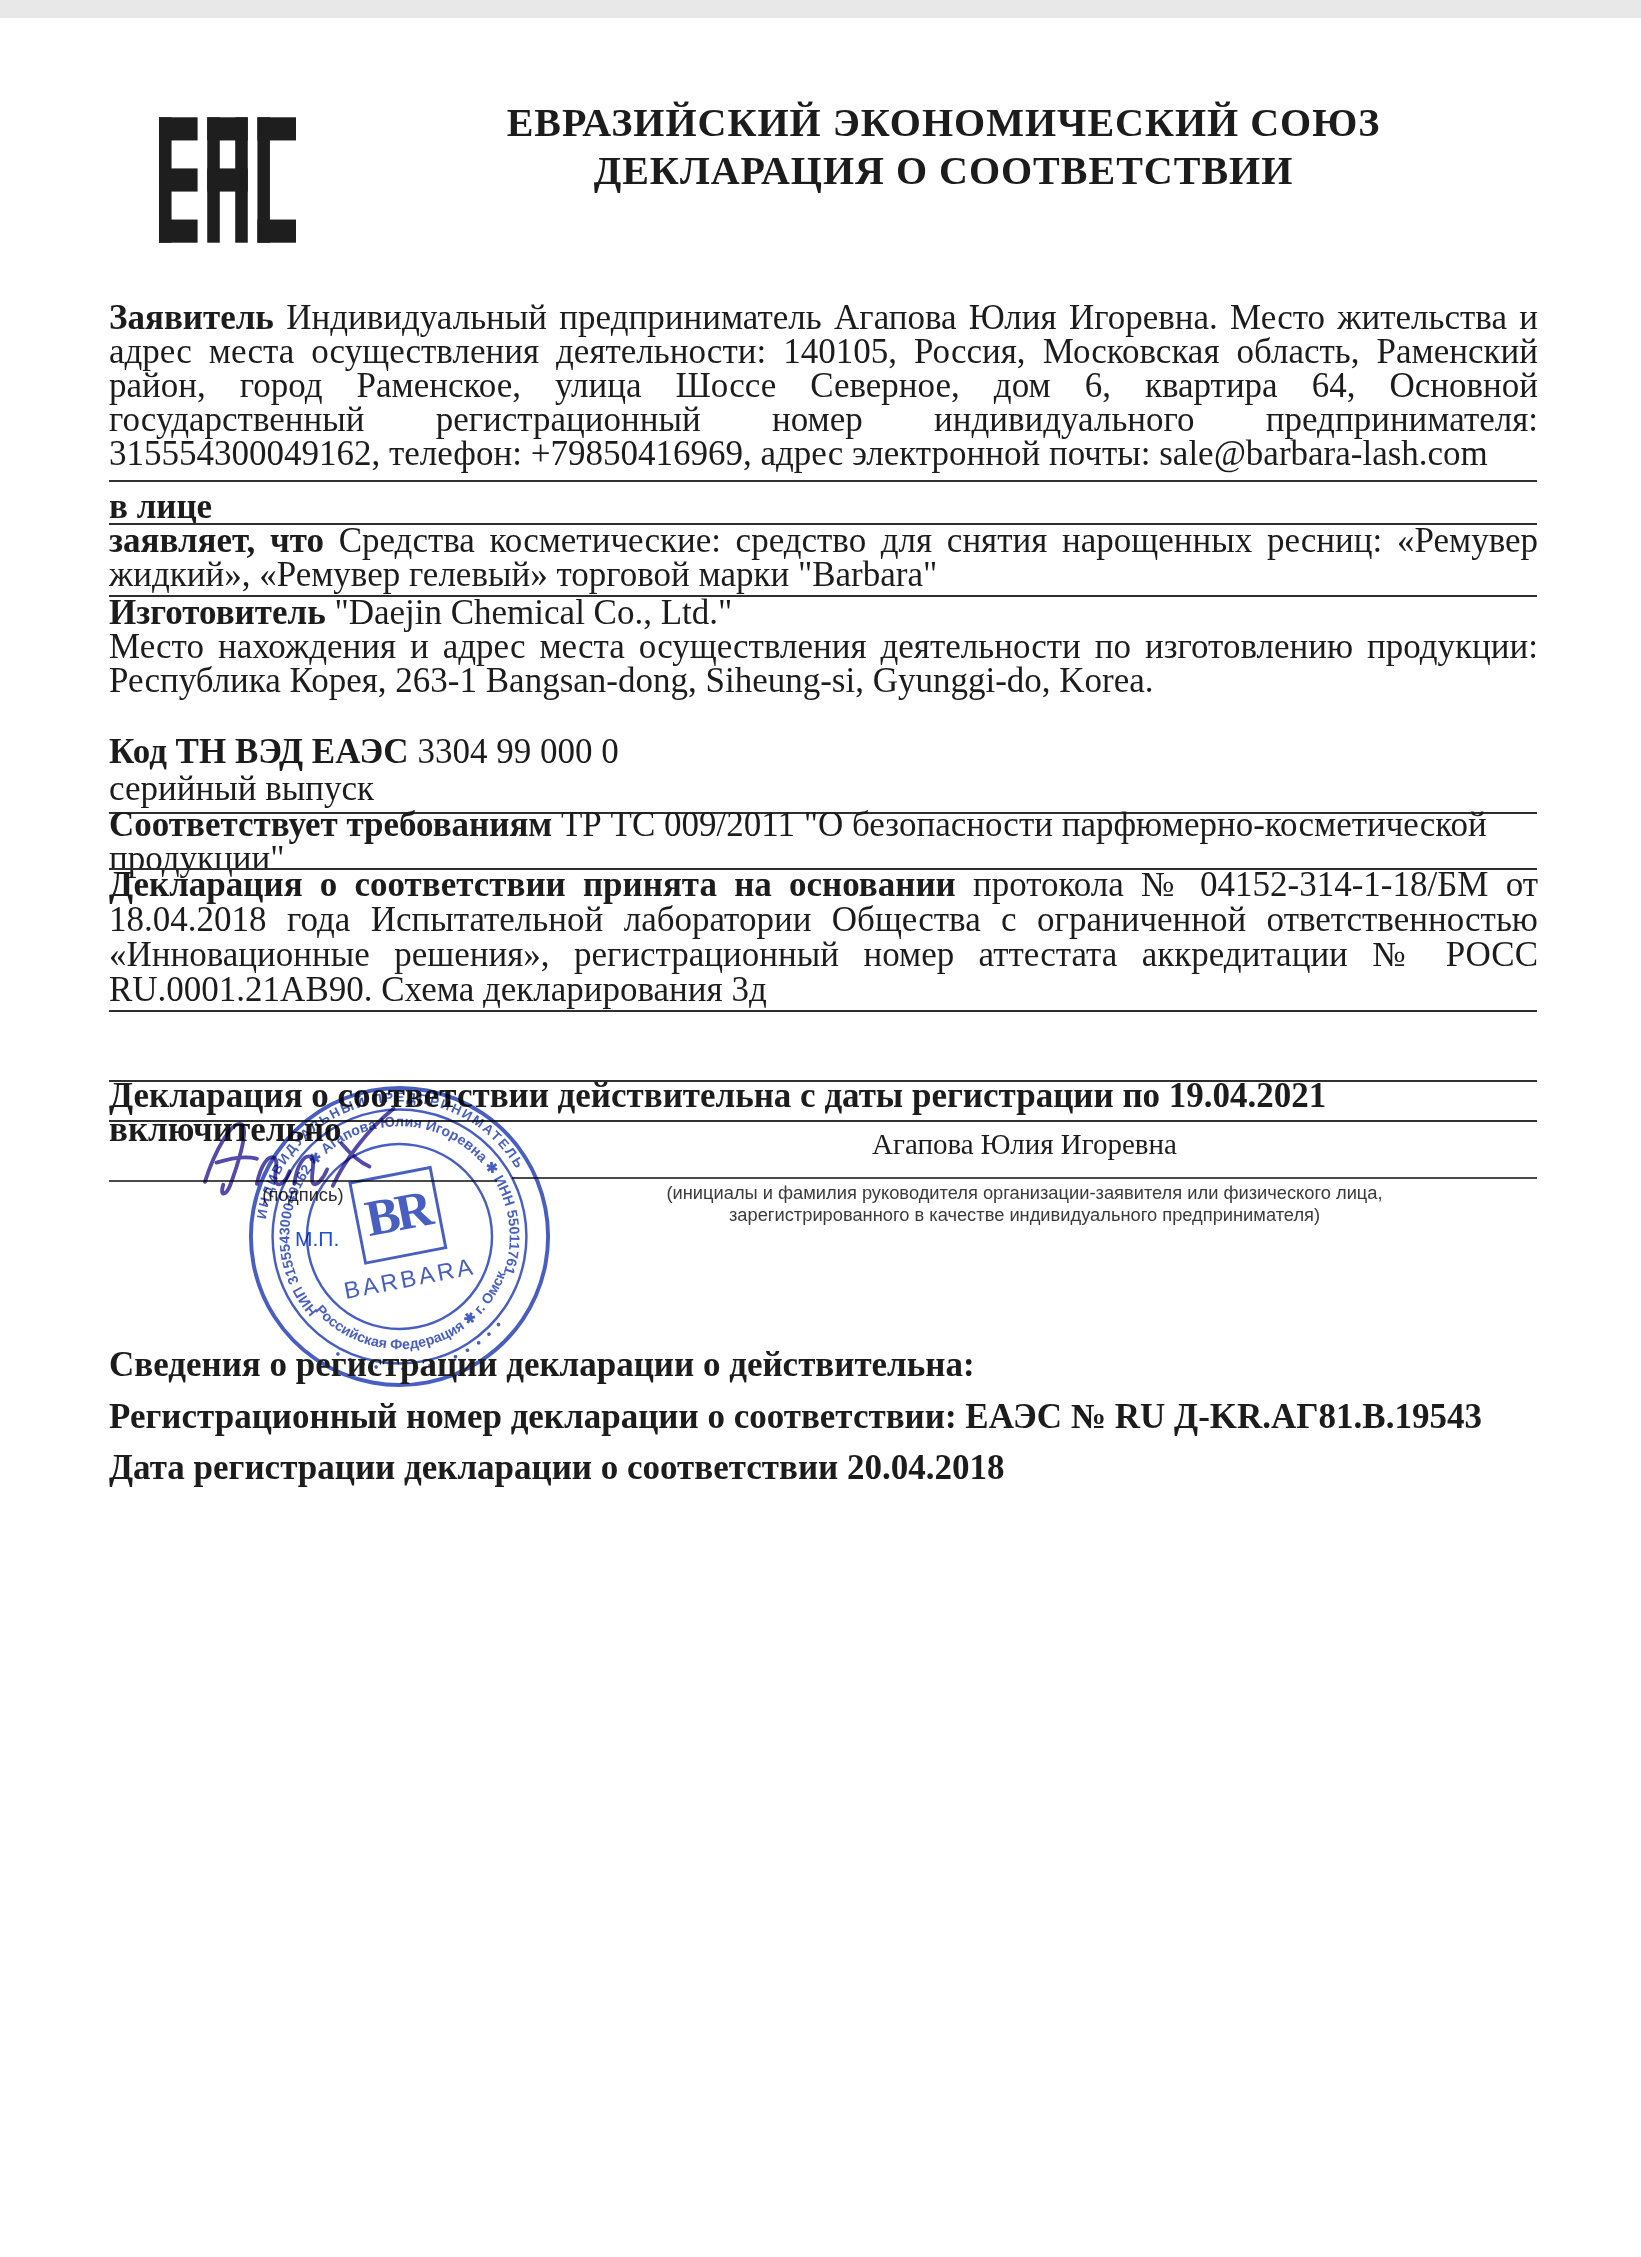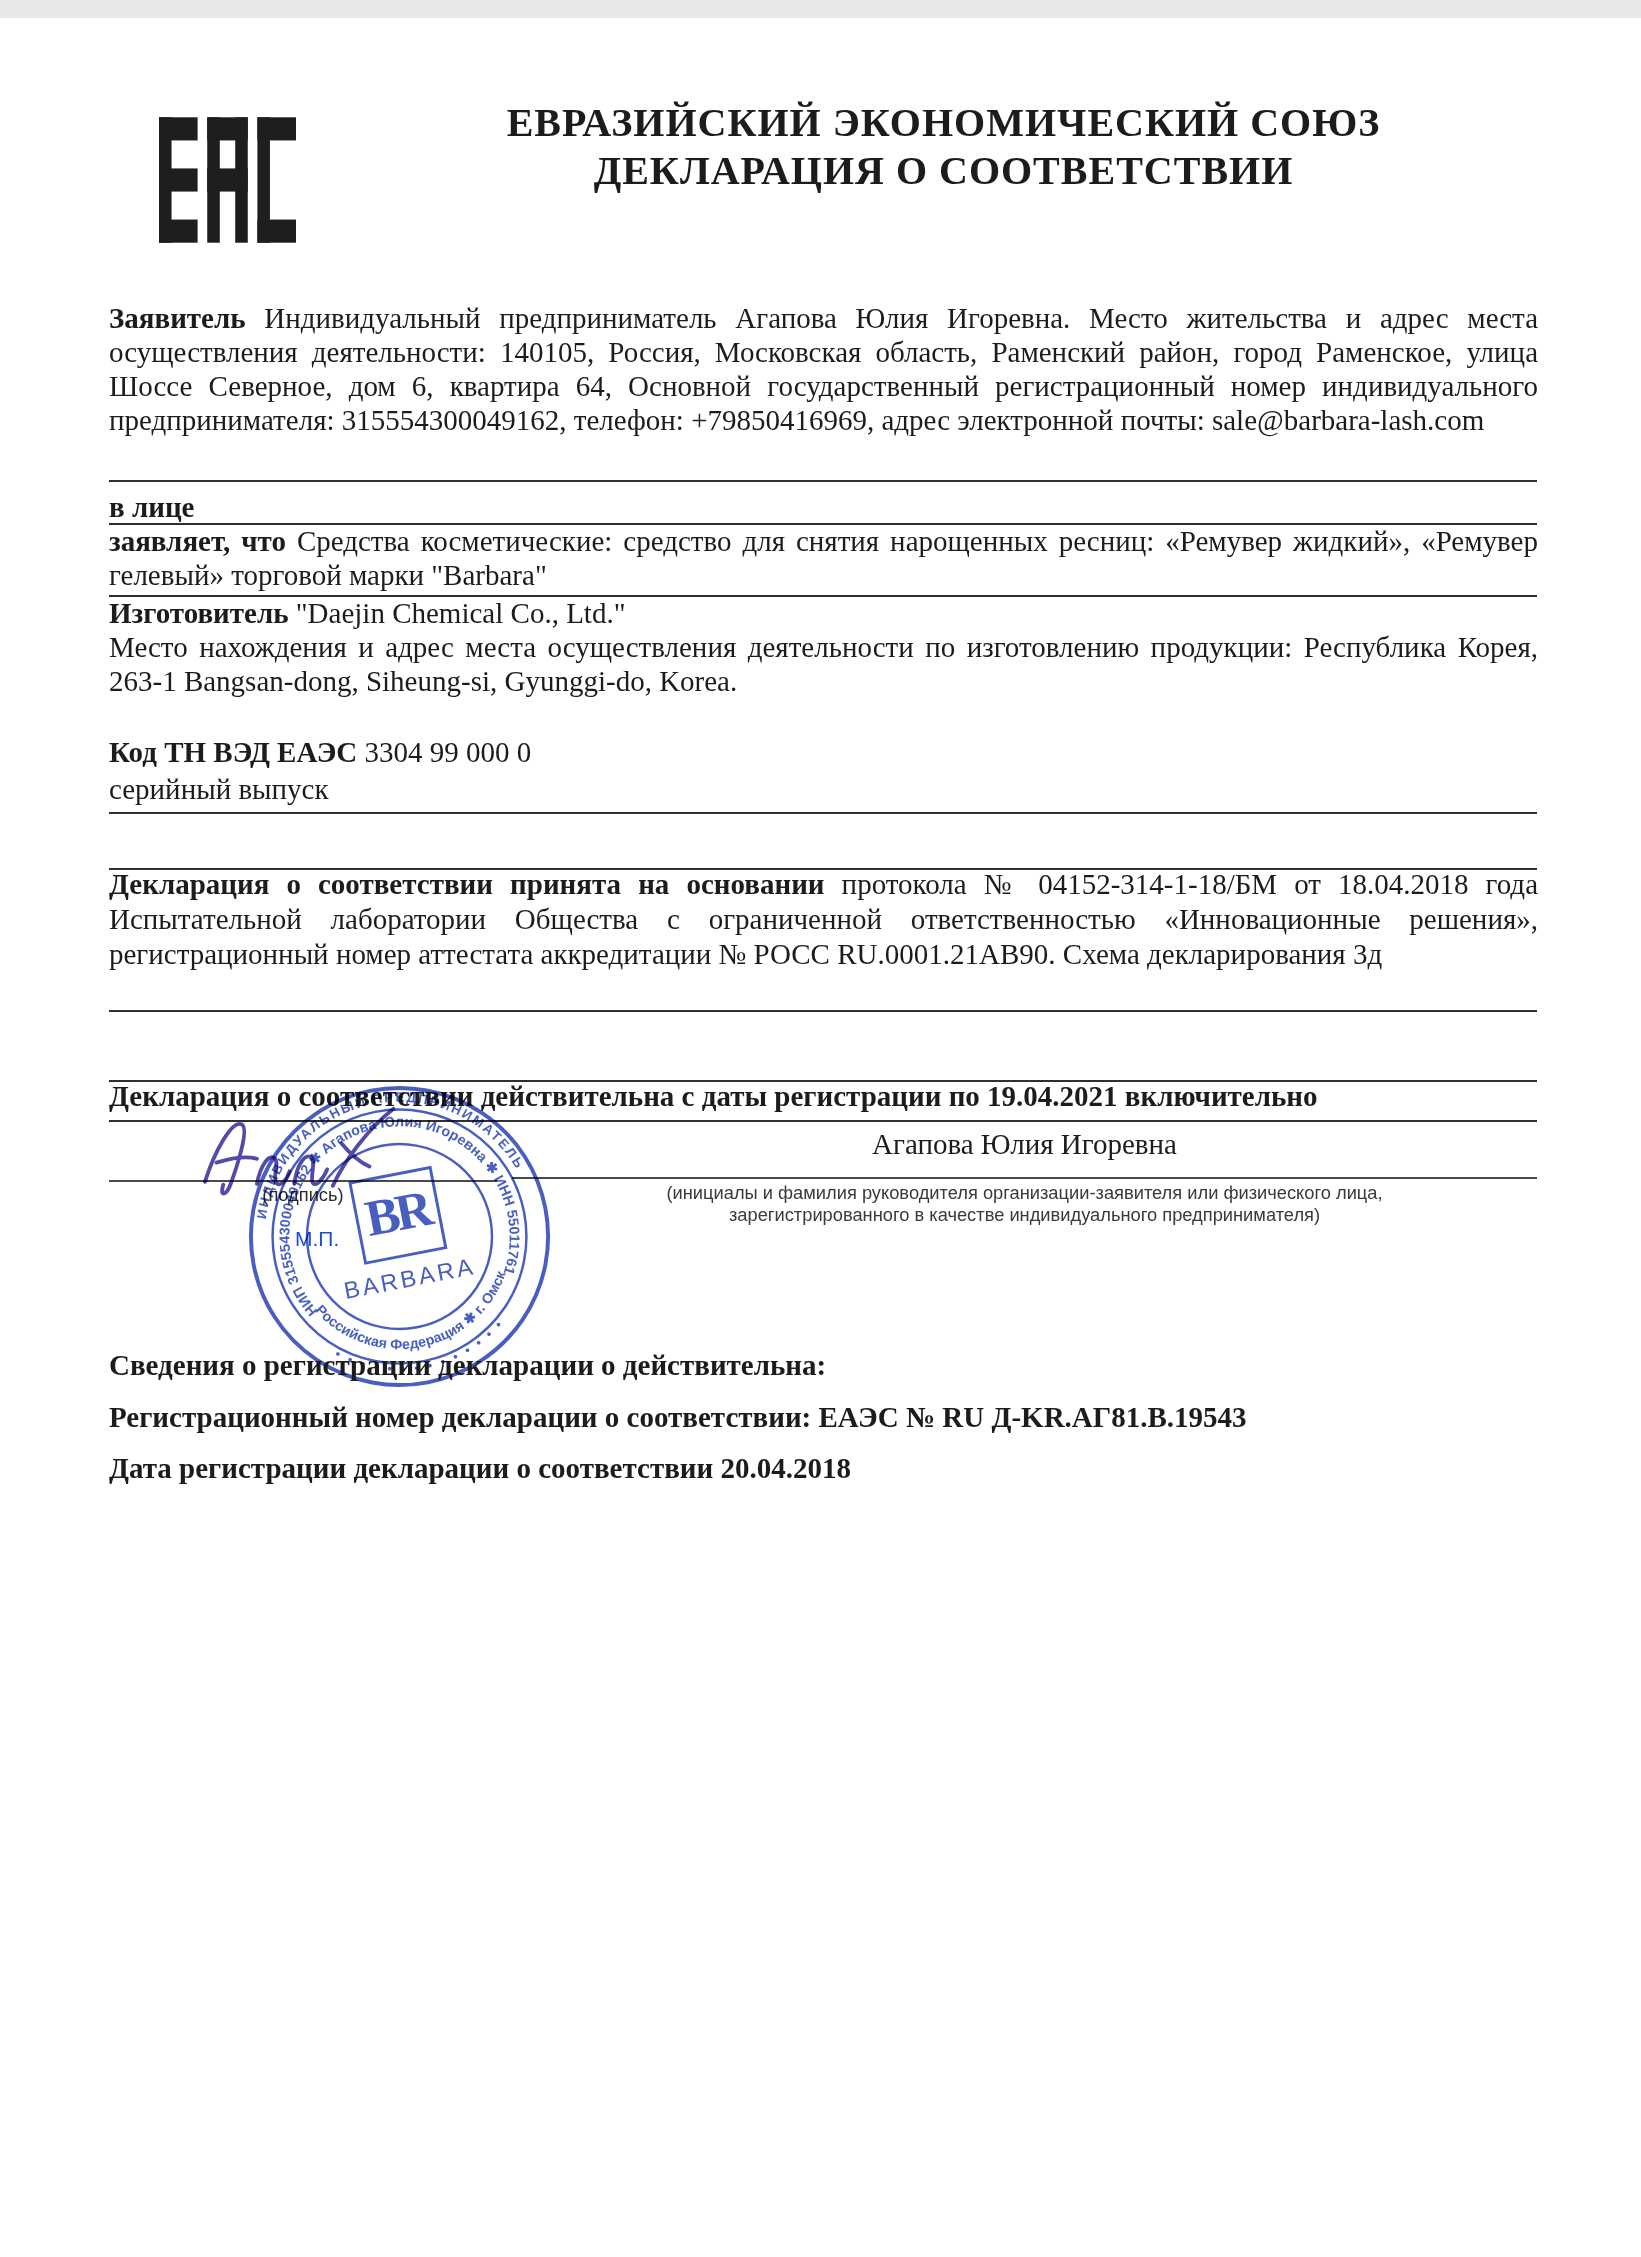--- a/index.html
+++ b/index.html
@@ -1,19 +1,19 @@
 <!DOCTYPE html>
 <html><head>
 <meta charset="utf-8">
 <style>
   html,body{margin:0;padding:0;background:#e8e8e8;}
   .page{position:relative;width:1641px;height:2257px;background:#ffffff;overflow:hidden;
         font-family:"Liberation Serif", serif;color:#1c1c1c;margin:18px auto;}
   .abs{position:absolute;}
-  .row{position:absolute;left:109px;width:1429px;font-size:29px;line-height:34px;}
+  .row{position:absolute;left:109px;width:1429px;font-size:35px;line-height:34px;}
   .just{text-align:justify;}
   .b{font-weight:bold;}
   .rule{position:absolute;height:1.9px;background:#2f2f2f;}
   .title{position:absolute;left:357px;top:81px;width:1173px;text-align:center;
          font-weight:bold;font-size:40px;line-height:48px;letter-spacing:1px;}
   .small-serif{font-size:18.3px;font-family:Liberation Sans, sans-serif;color:#2a2a2a;}
   .small-sans{font-size:18.3px;line-height:22px;font-family:"Liberation Sans", sans-serif;color:#3a3a3a;}
   .center{text-align:center;}
   .stamp-wrap{position:absolute;left:247px;top:1066px;width:305px;height:305px;
               transform:rotate(-11deg);mix-blend-mode:multiply;opacity:.93;}
@@ -74,20 +74,24 @@
   </div>
 
   <div class="row" style="top:717px">
     <span class="b">Код ТН ВЭД ЕАЭС</span>
     <span>3304 99 000 0</span>
   </div>
 
   <div class="row" style="top:754px">серийный выпуск</div>
   <div class="rule" style="left:109px;top:794px;width:1428px"></div>
 
+  <div class="row" style="top:790px">
+    <span class="b">Соответствует требованиям</span>
+    <span>ТР ТС 009/2011 "О безопасности парфюмерно-косметической продукции"</span>
+  </div>
   <div class="rule" style="left:109px;top:850px;width:1428px"></div>
 
   <div class="row just" style="top:849px;line-height:35px">
     <span class="b">Декларация о соответствии принята на основании</span>
     <span>протокола № 04152-314-1-18/БМ от 18.04.2018 года Испытательной лаборатории Общества с ограниченной ответственностью «Инновационные решения», регистрационный номер аттестата аккредитации № РОСС RU.0001.21АВ90. Схема декларирования 3д</span>
   </div>
   <div class="rule" style="left:109px;top:992px;width:1428px"></div>
 
   <div class="rule" style="left:109px;top:1062px;width:1428px"></div>
 

